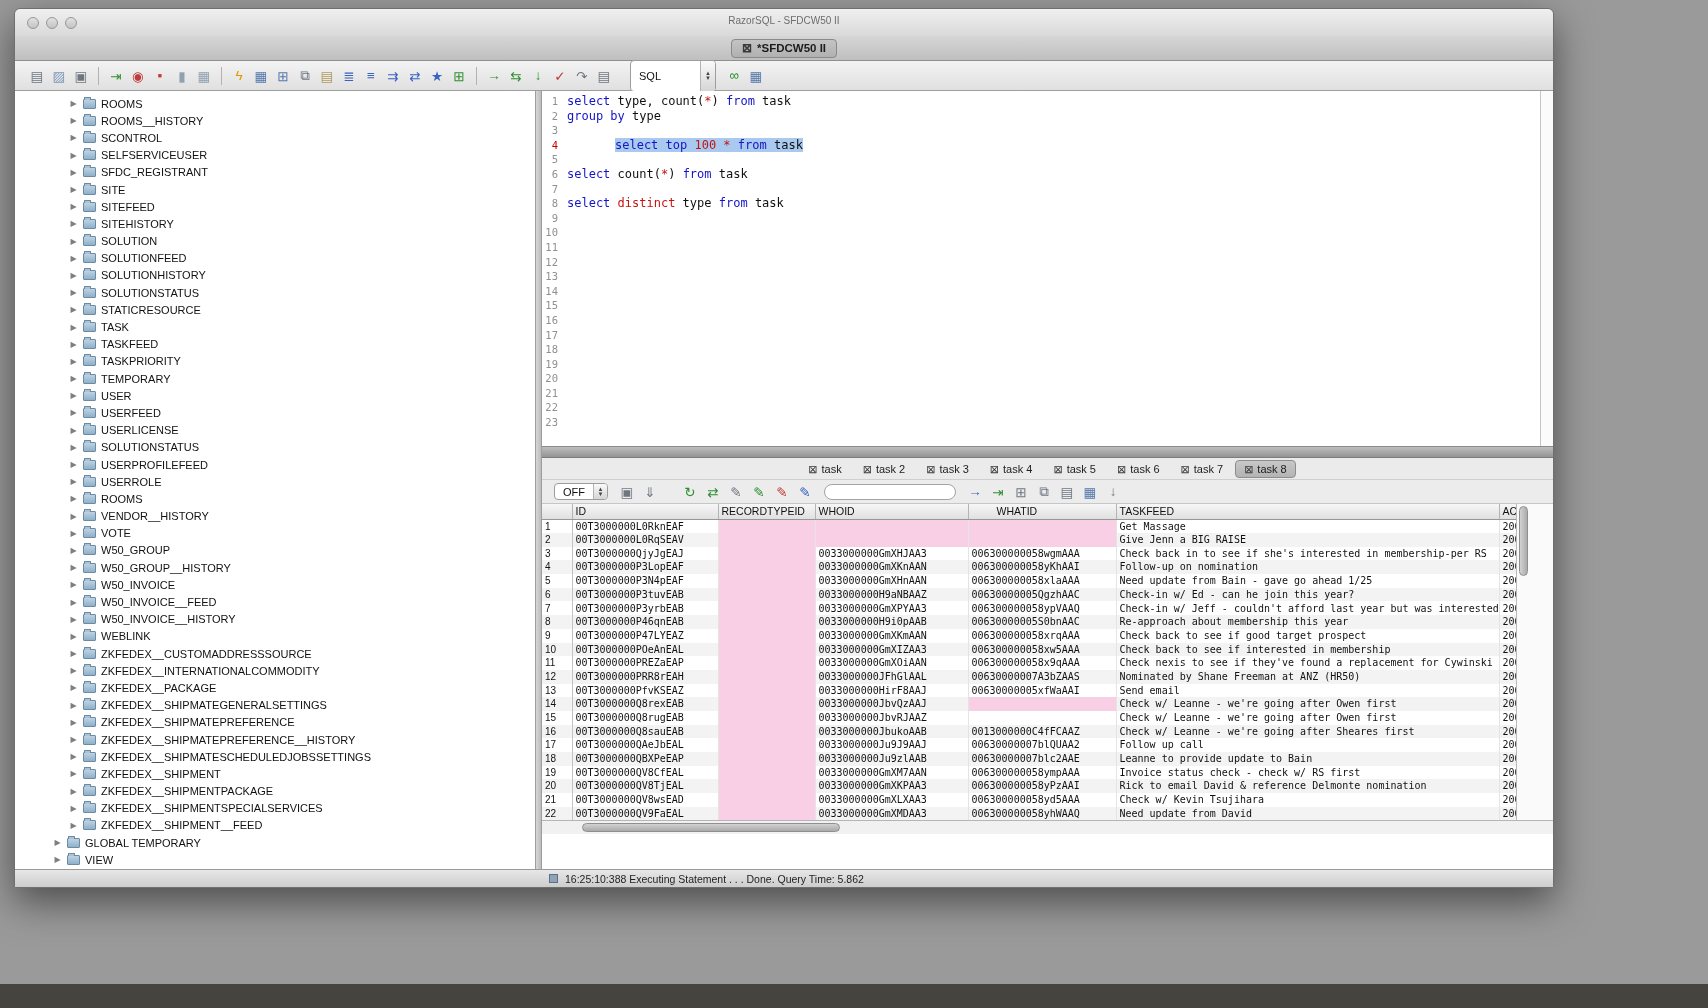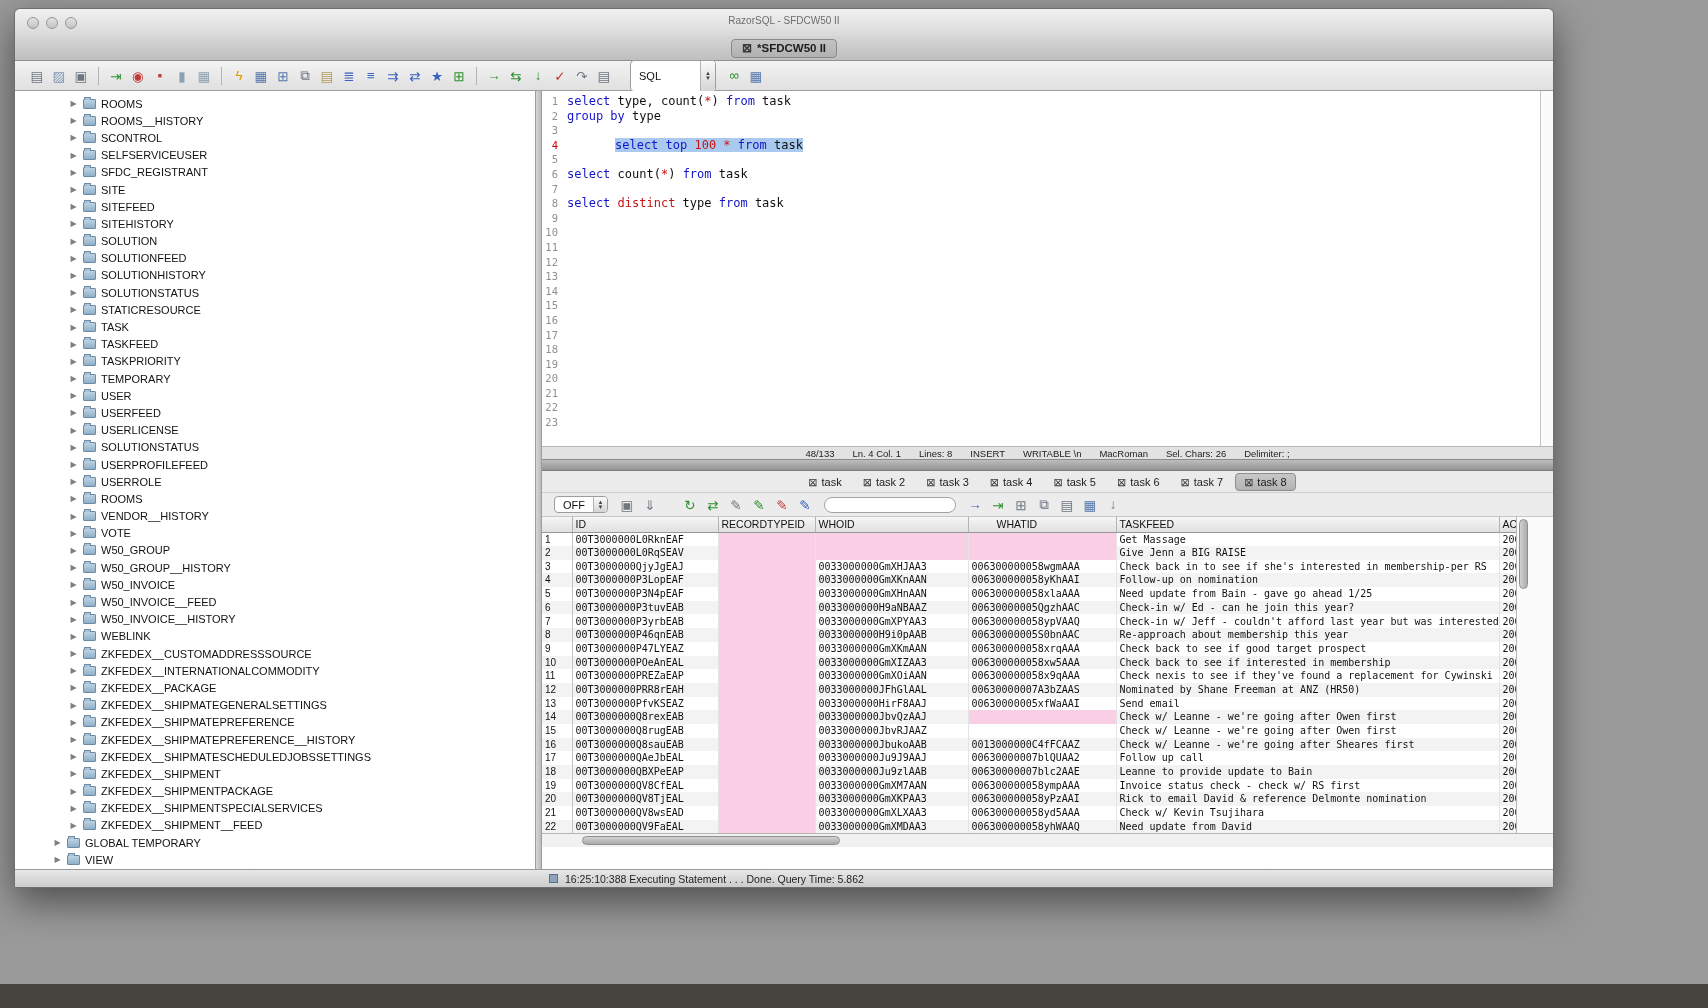--- a/index.html
+++ b/index.html
@@ -413,30 +413,20 @@
             <div>19</div>
             <div>20</div>
             <div>21</div>
             <div>22</div>
             <div>23</div>
           </div>
         <div class="codearea" id="code"><div class="cline"><span class="k">select</span><span class="p"> type, count(</span><span class="r">*</span><span class="p">) </span><span class="k">from</span><span class="p"> task</span></div><div class="cline"><span class="k">group by</span><span class="p"> type</span></div><div class="cline">&nbsp;</div><div class="cline"><span class="selline"><span class="k">select top</span><span class="r"> 100 *</span><span class="p"> </span><span class="k">from</span><span class="p"> task</span></span></div><div class="cline">&nbsp;</div><div class="cline"><span class="k">select</span><span class="p"> count(</span><span class="r">*</span><span class="p">) </span><span class="k">from</span><span class="p"> task</span></div><div class="cline">&nbsp;</div><div class="cline"><span class="k">select</span><span class="r"> distinct</span><span class="p"> type </span><span class="k">from</span><span class="p"> task</span></div><div class="cline">&nbsp;</div><div class="cline">&nbsp;</div><div class="cline">&nbsp;</div><div class="cline">&nbsp;</div><div class="cline">&nbsp;</div><div class="cline">&nbsp;</div><div class="cline">&nbsp;</div><div class="cline">&nbsp;</div><div class="cline">&nbsp;</div><div class="cline">&nbsp;</div><div class="cline">&nbsp;</div><div class="cline">&nbsp;</div><div class="cline">&nbsp;</div><div class="cline">&nbsp;</div><div class="cline">&nbsp;</div></div>
         <div class="evscroll"></div>
       </div>
 
-      <div class="editor-status" id="estatus">
-          <span>48/133</span>
-          <span>Ln. 4 Col. 1</span>
-          <span>Lines: 8</span>
-          <span>INSERT</span>
-          <span>WRITABLE  \n</span>
-          <span>MacRoman</span>
-          <span>Sel. Chars: 26</span>
-          <span>Delimiter: ;</span>
-        </div>
 
       <div class="graybar"></div>
 
       <div class="rtabs" id="rtabs">
           <span class="rtab">
             <span class="tabx">⊠</span>
             <span>task</span>
           </span>
           <span class="rtab">
             <span class="tabx">⊠</span>

